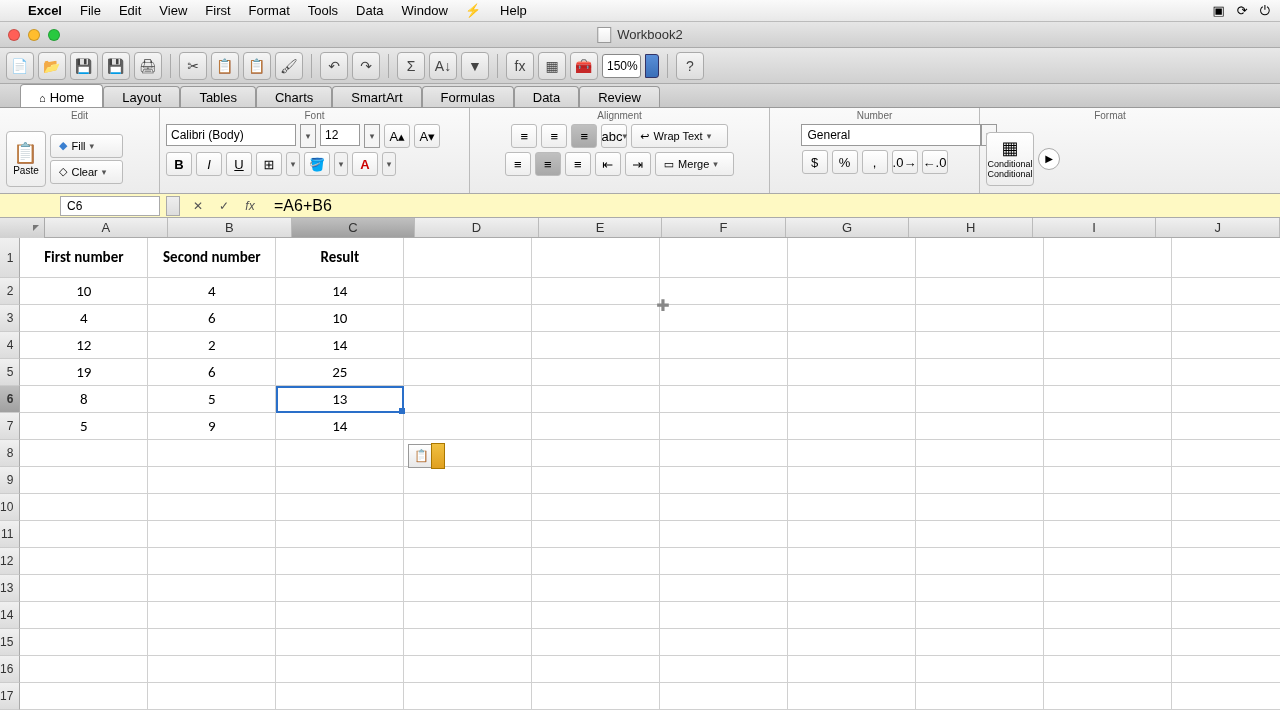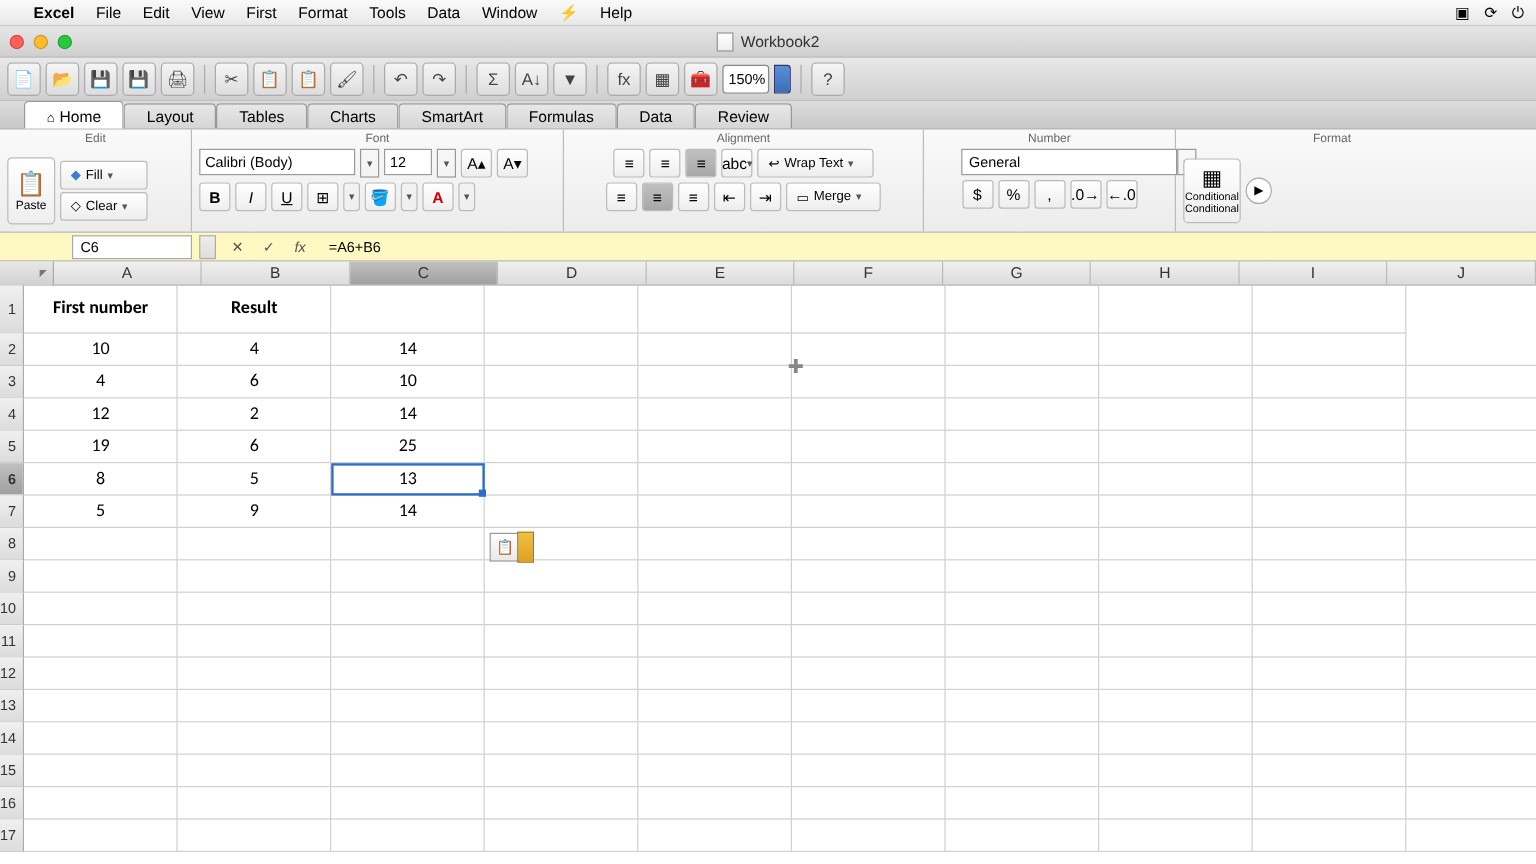--- a/index.html
+++ b/index.html
@@ -55,21 +55,21 @@
 .style-normal { background: #fff; border: 2px solid #7fba43; }
 .style-bad { background: #fcebed; color: #9c2a3a; border: 1px solid #ccc; }
 .play-btn { width: 22px; height: 22px; border: 1px solid #aaa; border-radius: 50%; display: flex; align-items: center; justify-content: center; font-size: 10px; background: #fff; }
 
 
 .formula-bar { height: 24px; border-bottom: 1px solid #aaa; display: flex; align-items: center; background: #fef9c3; }
 .name-box { width: 100px; height: 20px; border: 1px solid #aaa; background: #fff; margin: 0 6px 0 60px; display: flex; align-items: center; padding: 0 6px; font-size: 12px; }
 .name-drop { width: 14px; height: 20px; border: 1px solid #aaa; background: linear-gradient(#eee,#ddd); }
 .fbar-icons { display: flex; gap: 6px; margin: 0 8px; }
 .fbar-icon { width: 20px; height: 18px; display: flex; align-items: center; justify-content: center; font-size: 12px; color: #555; }
-.formula-input { flex: 1; font-size: 12px; padding: 0 6px; }
+.formula-input { flex: 1; font-size: 16px; padding: 0 6px; }
 .col-headers { height: 20px; display: flex; background: linear-gradient(#f0f0f0,#dcdcdc); border-bottom: 1px solid #aaa; }
 .corner { width: 46px; height: 20px; background: linear-gradient(#e8e8e8,#d0d0d0); border-right: 1px solid #aaa; display: flex; align-items: center; justify-content: flex-end; padding-right: 3px; }
 .corner svg { width: 10px; height: 10px; }
 .col-h { border-right: 1px solid #bbb; text-align: center; font-size: 13px; line-height: 20px; color: #333; }
 .col-h.sel { background: linear-gradient(#c0c0c0,#a0a0a0); }
 .col-A { width: 128px; } .col-B { width: 128px; } .col-C { width: 128px; }
 .col-D { width: 128px; } .col-E { width: 128px; } .col-F { width: 128px; }
 .col-G { width: 128px; } .col-H { width: 128px; } .col-I { width: 128px; } .col-J { width: 128px; }
 
 .grid-body { display: flex; }
@@ -326,20 +326,21 @@
     <div class="row-h">12</div>
     <div class="row-h">13</div>
     <div class="row-h">14</div>
     <div class="row-h">15</div>
     <div class="row-h">16</div>
     <div class="row-h">17</div>
   </div>
   <div class="cells">
     <div class="row first">
       <div class="cell col-A header">First number</div>
+      <div class="cell col-B header">Second number</div>
       <div class="cell col-C header">Result</div>
       <div class="cell col-D"></div>
       <div class="cell col-E"></div>
       <div class="cell col-F"></div>
       <div class="cell col-G"></div>
       <div class="cell col-H"></div>
       <div class="cell col-I"></div>
       <div class="cell col-J"></div>
     </div>
     <div class="row">

